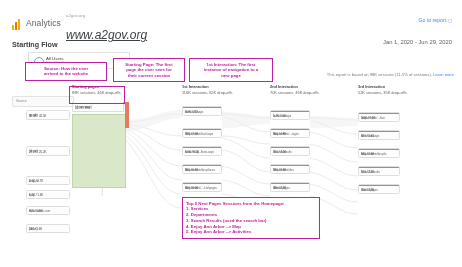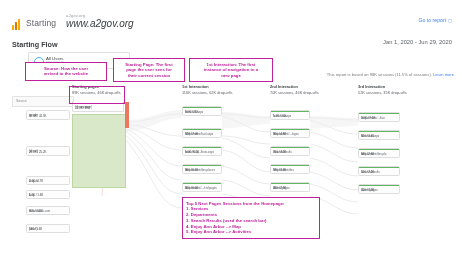--- a/index.html
+++ b/index.html
@@ -15,21 +15,21 @@
   
   .header{position:absolute;left:0;top:0;width:462px;height:33px;background:#fff;}
   .ga-logo{position:absolute;left:12px;top:19px;display:flex;align-items:flex-end;gap:1px;height:11px;}
   .ga-bar{width:2px;background:#f9ab00;border-radius:.5px;}
   .ga-bar.b1{height:5px;background:#f9ab00;}
   .ga-bar.b2{height:8px;background:#e37400;}
   .ga-bar.b3{height:11px;background:#f9ab00;}
   .ga-word{position:absolute;left:26px;top:18px;font-size:8.5px;color:#5f6368;letter-spacing:.1px;}
   .acct{position:absolute;left:66px;top:14px;line-height:1.05;}
   .acct-top{font-size:4.2px;color:#9aa0a6;letter-spacing:.1px;}
-  .acct-main{font-size:10px;color:#3c4043;font-style:italic;margin-top:1px;}
+  .acct-main{font-size:12px;color:#3c4043;font-style:italic;margin-top:11px;text-decoration:underline;}
   .goto{position:absolute;right:10px;top:17px;font-size:5.2px;color:#4285f4;}
   .goto .ext{font-size:4.6px;margin-left:2px;}
 
   
   .bf-title{position:absolute;left:12px;top:40px;font-size:7.2px;font-weight:bold;color:#3c4043;}
   .daterange{position:absolute;right:10px;top:39px;font-size:5.8px;color:#5f6368;}
 
   
   .segbox{position:absolute;left:28px;top:52px;width:100px;height:15px;border:1px solid #e0e0e0;background:#fff;border-radius:1px;}
   .seg-ring{position:absolute;left:5px;top:3.5px;width:8px;height:8px;border:1.6px solid #4fb3e8;border-radius:50%;}
@@ -71,21 +71,21 @@
 <body>
 
 <div class="page">
 
   <div class="header">
     <div class="ga-logo">
       <span class="ga-bar b1"></span>
         <span class="ga-bar b2"></span>
         <span class="ga-bar b3"></span>
     </div>
-    <div class="ga-word">Starting</div>
+    <div class="ga-word">Analytics</div>
     <div class="acct">
       <div class="acct-top">a2gov.org</div>
       <div class="acct-main">www.a2gov.org</div>
     </div>
     <div class="goto">
       <span>Go to report</span><span class="ext">◻</span>
     </div>
   </div>
 
   <div class="bf-title">Starting Flow</div>

